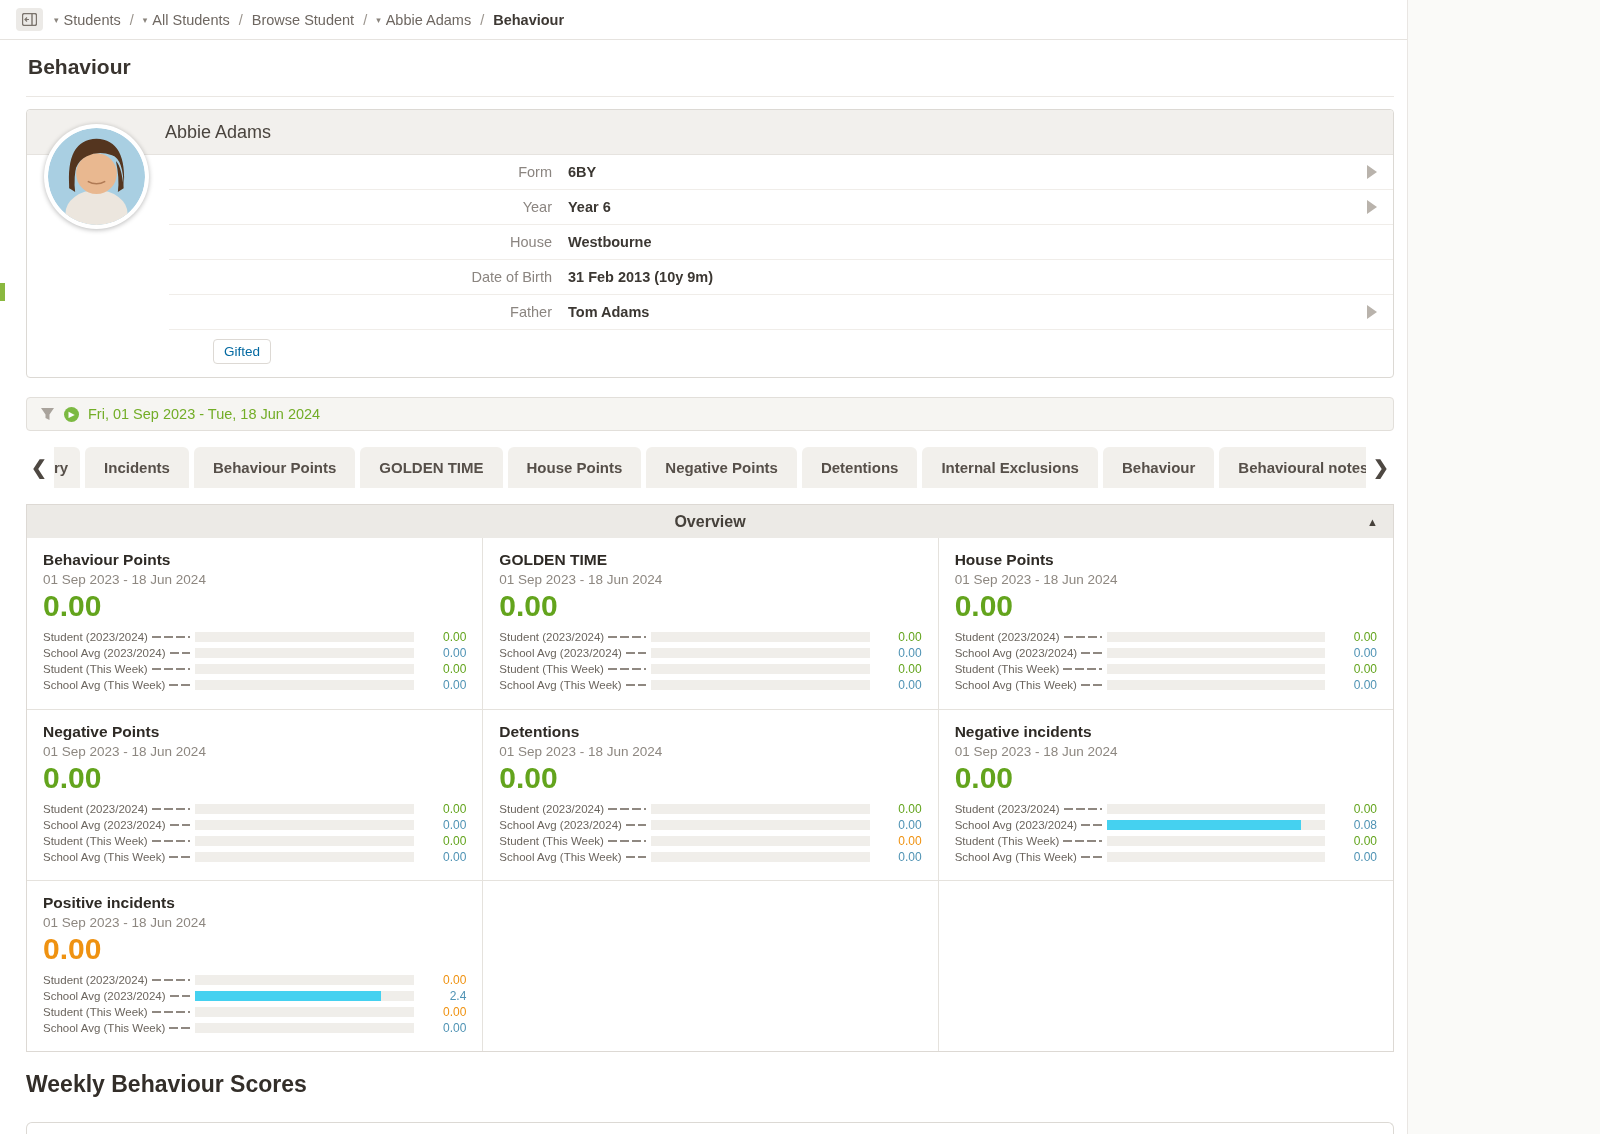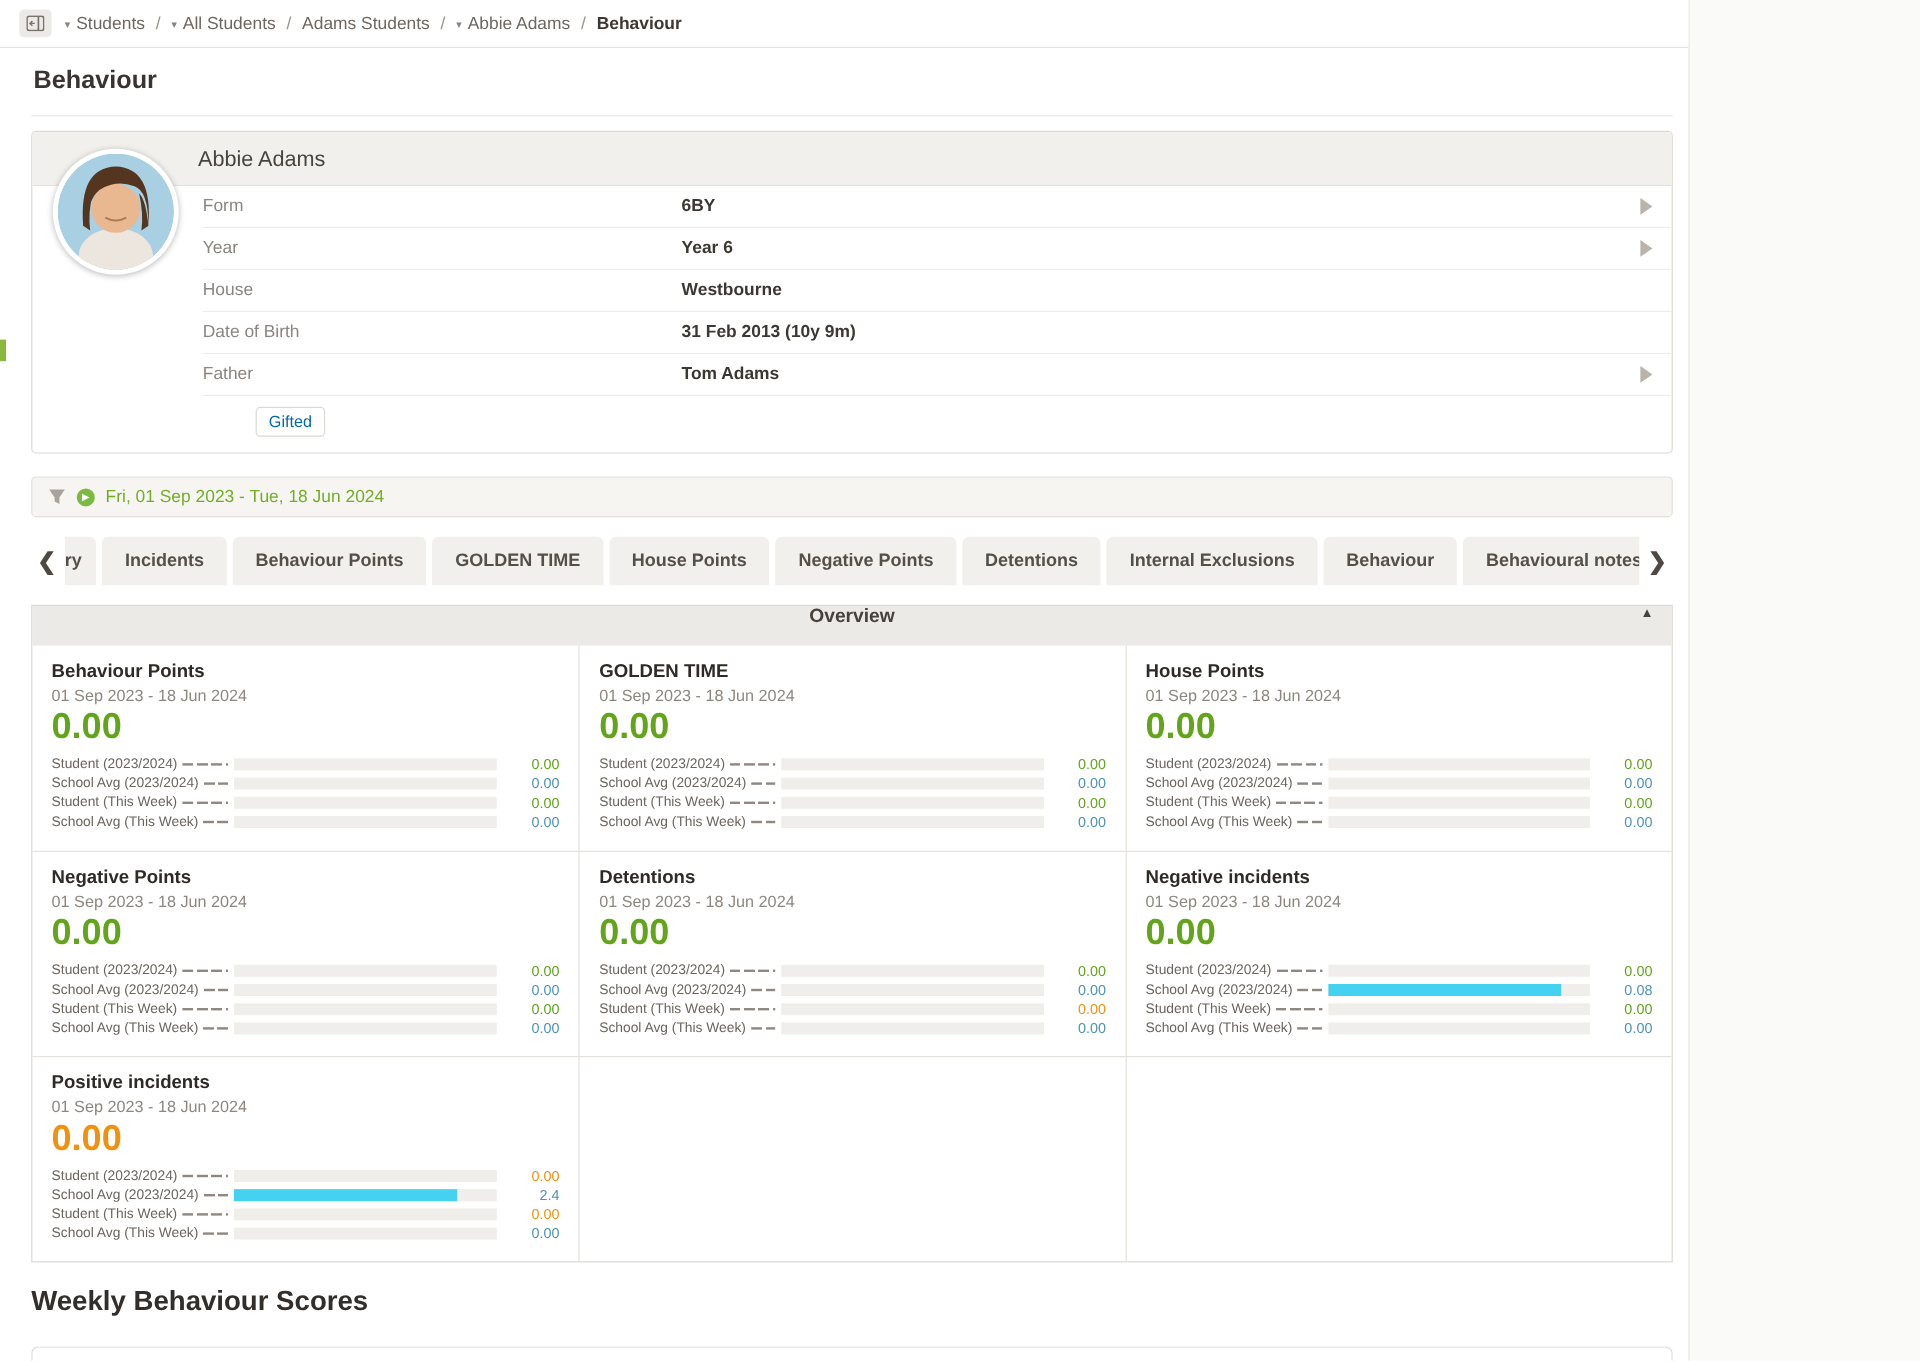--- a/index.html
+++ b/index.html
@@ -24,41 +24,41 @@
 
   .content { margin-left:13px; padding:0 11px; }
   .page-title { font-size:21px; font-weight:bold; color:#39342f; margin:0 2px; padding:15px 2px 17px; border-bottom:1px solid #eae7e3; }
 
   
   .profile-card { position:relative; margin:12px 2px 0; border:1px solid #dcd9d4; border-radius:4px; background:#fff; }
   .profile-header { height:45px; background:#f2f0ed; border-bottom:1px solid #e6e3df; display:flex; align-items:center; padding-left:138px; font-size:18px; color:#4a443e; border-radius:4px 4px 0 0; }
   .avatar { position:absolute; left:17px; top:14px; width:105px; height:105px; border-radius:50%; background:#fff; box-shadow:0 1px 5px rgba(0,0,0,.28); padding:4px; cursor:pointer; }
   .avatar svg { width:100%; height:100%; border-radius:50%; display:block; }
   .field-row { display:flex; align-items:center; height:35px; margin-left:142px; border-bottom:1px solid #f0ede9; }
-  .field-label { width:383px; text-align:left; color:#8b8580; font-size:14.5px; flex-shrink:0; }
+  .field-label { width:383px; text-align:right; color:#8b8580; font-size:14.5px; flex-shrink:0; }
   .field-value { margin-left:16px; font-weight:bold; font-size:14.5px; color:#3b3732; flex:1; }
   .field-chevron { margin-right:16px; width:0; height:0; border-left:10px solid #b9b3ac; border-top:7px solid transparent; border-bottom:7px solid transparent; }
   .tag-row { padding:9px 0 13px 186px; }
   .tag { display:inline-block; border:1px solid #ddd9d4; border-radius:4px; color:#0369a1; font-size:13.5px; padding:4px 10px; background:#fff; }
 
   
   .filter-bar { margin:19px 2px 0; height:34px; background:#f6f5f2; border:1px solid #e2dfda; border-radius:4px; display:flex; align-items:center; padding-left:13px; gap:9px; cursor:pointer; }
   .play-circle { width:15px; height:15px; border-radius:50%; background:#7cb942; color:#fff; font-size:8px; display:flex; align-items:center; justify-content:center; flex-shrink:0; }
   .filter-text { color:#73ad27; font-size:14.5px; }
 
   
   .tabs-row { margin-top:16px; display:flex; align-items:center; }
   .tab-arrow { font-size:19px; font-weight:bold; color:#4e4842; padding:6px 7px; cursor:pointer; flex-shrink:0; }
   .tab-strip { display:flex; gap:5px; overflow:hidden; flex:1; }
   .tab { background:#f2f0ec; border-radius:6px 6px 0 0; padding:12px 19px; font-size:15px; font-weight:bold; color:#564f49; white-space:nowrap; cursor:pointer; }
   .tab-partial { width:30px; padding:12px 12px 12px 0; display:flex; justify-content:flex-end; border-radius:0 6px 0 0; }
 
   
   .overview { margin:16px 2px 0; border:1px solid #ddd9d4; background:#fff; }
-  .overview-header { position:relative; height:33px; background:#eceae6; display:flex; justify-content:center; font-size:16px; font-weight:bold; color:#46413b; cursor:pointer; }
+  .overview-header { position:relative; height:33px; background:#eceae6; display:flex; align-items:center; justify-content:center; font-size:16px; font-weight:bold; color:#46413b; cursor:pointer; }
   .collapse-caret { position:absolute; right:15px; font-size:11px; color:#46413b; }
   .cards-grid { display:grid; grid-template-columns:1fr 1fr 1fr; }
   .cell { min-height:171px; }
   .cell:nth-child(3n+2), .cell:nth-child(3n+3) { border-left:1px solid #e5e2dd; }
   .cell:nth-child(n+4) { border-top:1px solid #e5e2dd; }
   .card { padding:13px 16px 10px; }
   .card-title { font-size:15.5px; font-weight:bold; color:#2e2a25; }
   .card-date { font-size:13.5px; color:#8d8780; margin-top:3px; }
   .card-big { font-size:30px; font-weight:bold; margin:2px 0 7px; line-height:1.1; }
   .mini-row { display:flex; align-items:center; height:16px; }
@@ -91,21 +91,21 @@
             <span class="bc-caret">▾</span>
             <span>Students</span>
           </span>
           <span class="bc-sep">/</span>
           <span class="bc-item">
             <span class="bc-caret">▾</span>
             <span>All Students</span>
           </span>
           <span class="bc-sep">/</span>
           <span class="bc-item">
-            <span>Adams Students</span>
+            <span>Browse Student</span>
           </span>
           <span class="bc-sep">/</span>
           <span class="bc-item">
             <span class="bc-caret">▾</span>
             <span>Abbie Adams</span>
           </span>
           <span class="bc-sep">/</span>
           <span class="bc-item">
             <span class="bc-current">Behaviour</span>
           </span>

